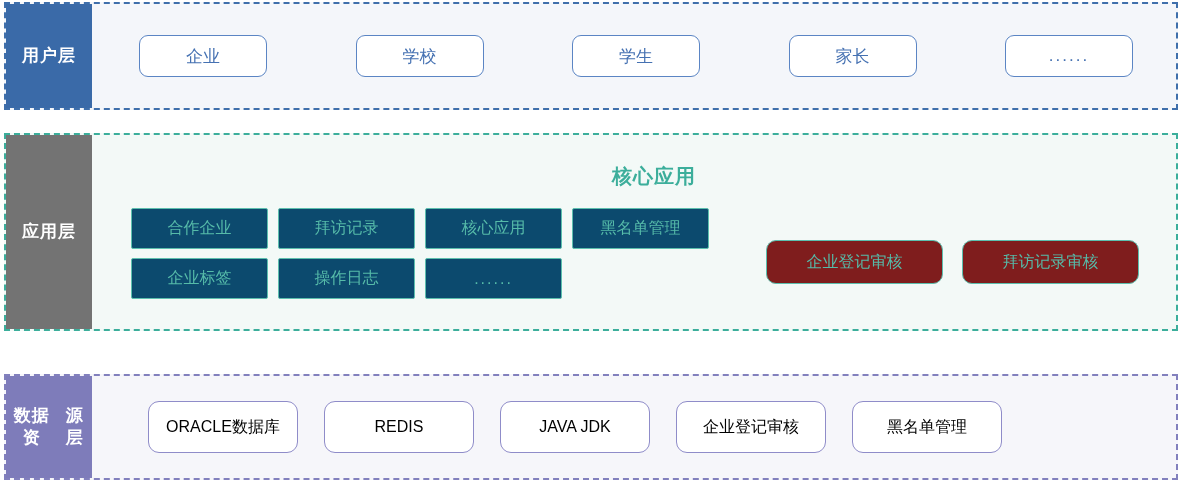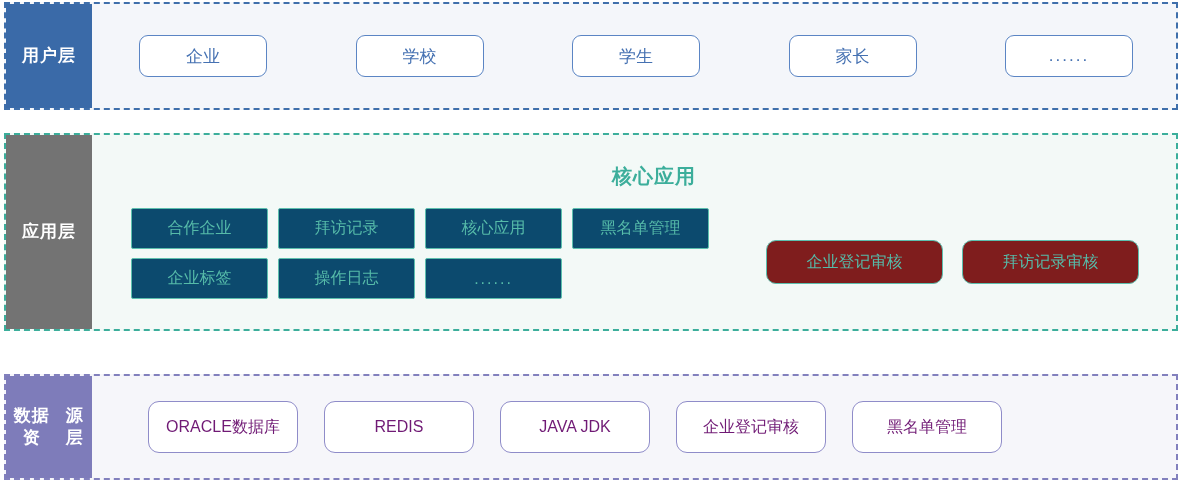--- a/index.html
+++ b/index.html
@@ -164,21 +164,21 @@
     padding: 0 0 0 27px;
     box-sizing: border-box;
   }
   .chip-data {
     width: 150px;
     height: 52px;
     box-sizing: border-box;
     border: 1.6px solid #8f8cc9;
     border-radius: 11px;
     background: #ffffff;
-    color: #701a75;
+    color: #000000;
     font-size: 16px;
     display: flex;
     align-items: center;
     justify-content: center;
   }
   .dots { letter-spacing: 2px; }
 </style>
 </head>
 <body>
 

